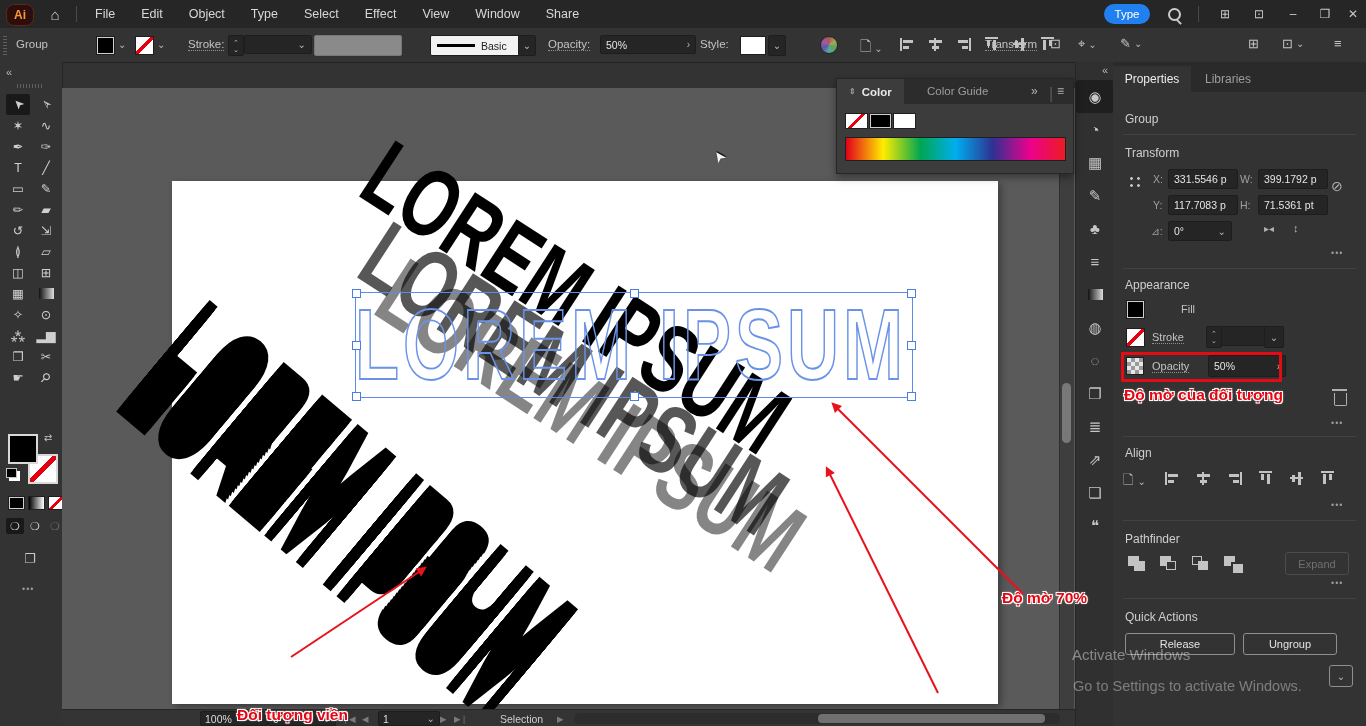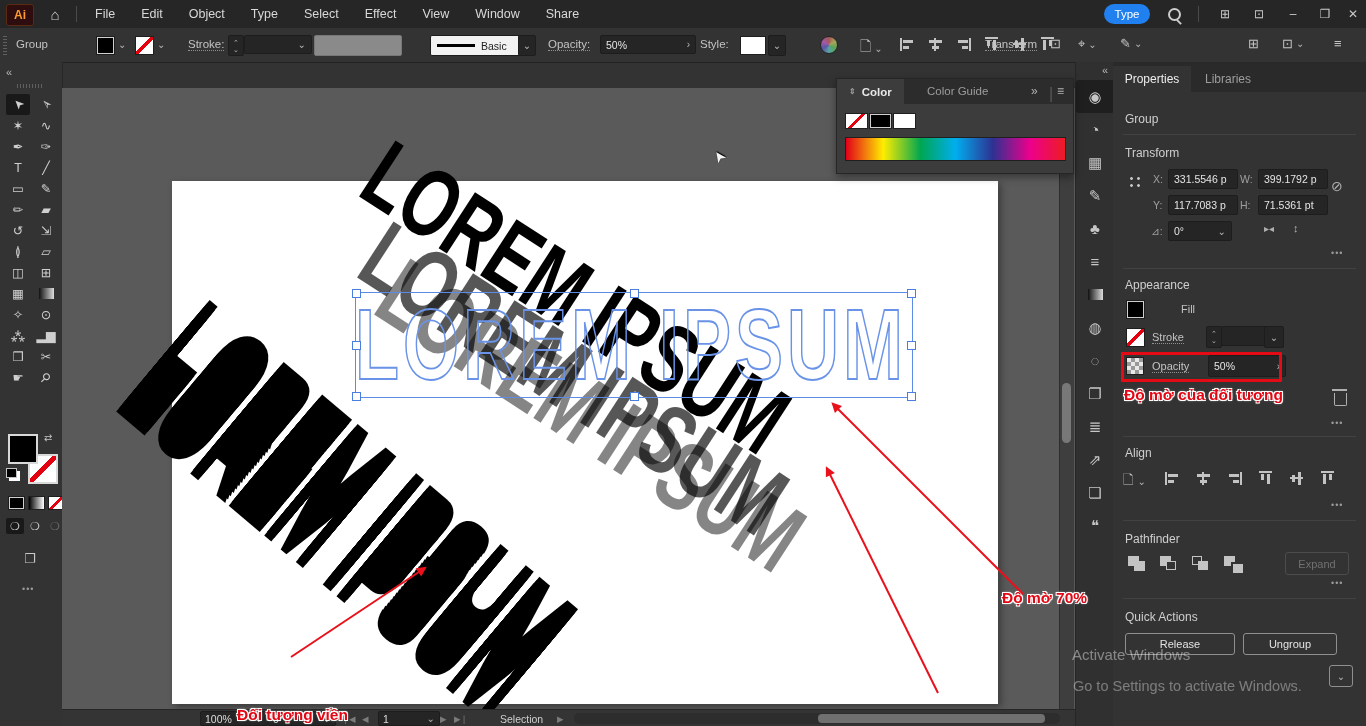--- a/index.html
+++ b/index.html
@@ -6,21 +6,21 @@
   #app{position:relative;width:1366px;height:726px;overflow:hidden;
        font-family:"Liberation Sans",sans-serif;background:#333;user-select:none;}
   .abs{position:absolute;}
   .flex{display:flex;align-items:center;}
   .cc{display:flex;align-items:center;justify-content:center;}
 
   
   #menubar{left:0;top:0;width:1366px;height:28px;background:#262626;border-bottom:1px solid #1b1b1b;}
   .menu-item{color:#d8d8d8;font-size:12.5px;padding:0 13px;height:28px;display:inline-flex;align-items:center;}
   #ai-logo{left:6px;top:4px;width:26px;height:20px;background:#2d0d0d;color:#ff9a33;font-weight:bold;
-           font-size:12px;border-radius:3px;border:1px solid #5a2a12;}
+           font-size:12px;border-radius:8px;border:1px solid #5a2a12;}
   .win-glyph{color:#c9c9c9;font-size:12px;width:30px;height:28px;}
   #share-btn{left:1104px;top:4px;width:46px;height:20px;background:#2080f0;color:#fff;border-radius:11px;font-size:11.5px;}
   .lens{width:9px;height:9px;border:2px solid #cdcdcd;border-radius:50%;position:relative;display:inline-block;}
   .lens::after{content:"";position:absolute;left:8px;top:9px;width:2px;height:6px;background:#cdcdcd;transform:rotate(-45deg);}
   .vdiv{width:1px;height:16px;background:#4a4a4a;}
 
   
   #controlbar{left:0;top:28px;width:1366px;height:34px;background:#333;border-bottom:1px solid #222;}
   .cb-lbl{color:#c3c3c3;font-size:11.5px;}
   .dotted{border-bottom:1px dotted #8f8f8f;}

